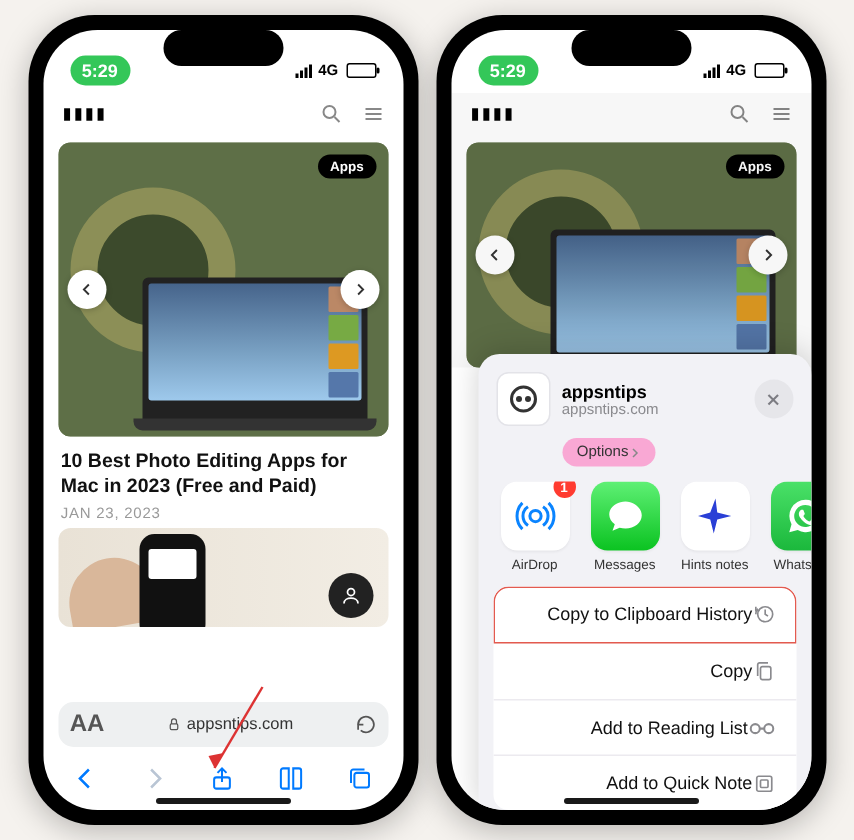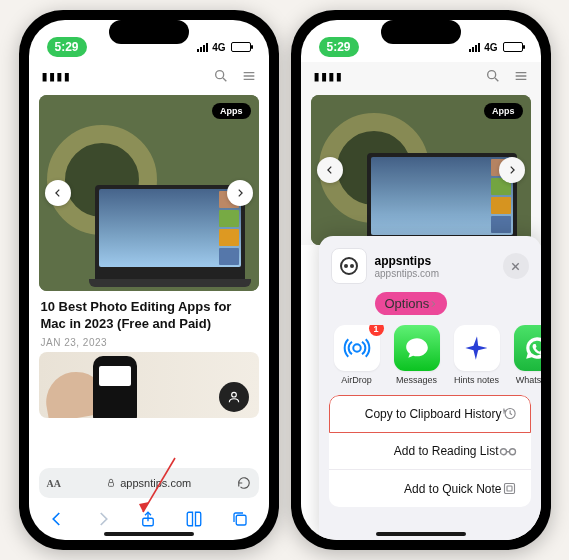--- a/index.html
+++ b/index.html
@@ -218,21 +218,21 @@
     height: 30px;
     background: #eef0f1;
     border-radius: 10px;
     display: flex;
     align-items: center;
     padding: 0 8px;
     font-size: 11px;
     color: #555;
     gap: 6px;
   }
-  .url-bar .aa { font-size: 10px; font-weight: 600; color: #555; font-family: Liberation Serif, serif; }
+  .url-bar .aa { font-size: 16px; font-weight: 600; color: #555; }
   .url-text { flex:1; text-align:center; display:flex; align-items:center; justify-content:center; gap:4px; color:#333; }
   .url-bar .reload { color:#555; }
 
   .bottom-toolbar {
     height: 38px;
     display: flex;
     align-items: center;
     justify-content: space-around;
     padding: 0 6px 4px;
     position: relative;
@@ -279,24 +279,24 @@
   .share-title-block { flex:1; }
   .share-title { font-size:12px; font-weight:600; }
   .share-sub { font-size:10px; color:#8a8a8e; }
   .share-close {
     width:26px;height:26px;background:#e6e6ea;border-radius:50%;
     display:flex;align-items:center;justify-content:center;color:#7c7c82;font-size:13px;
   }
   .share-options-btn {
     margin: 0 12px 10px 56px;
     align-self: flex-start;
-    background:#ec4899;
+    background:#f9a8d4;
     border-radius: 14px;
     padding: 4px 10px;
-    font-size:13px;
+    font-size:10px;
     color:#333;
     display:flex;align-items:center;gap:0;
   }
 
   .share-apps {
     display:flex;
     gap: 8px;
     padding: 0 12px 10px;
     overflow:hidden;
   }
@@ -618,20 +618,29 @@
           <span class="trailing icon">
             <svg width="15" height="15" viewBox="0 0 24 24" fill="none" stroke="#8a8a8e" stroke-width="1.8">
                 <circle cx="13" cy="12" r="8"></circle>
                 <polyline points="13 7 13 12 16 14"></polyline>
                 <path d="M3 12a10 10 0 0 1 2-6"></path>
                 <polyline points="3 4 3 8 7 8"></polyline>
               </svg>
           </span>
         </div>
         <div class="share-action">
+          <span>Copy</span>
+          <span class="trailing icon">
+            <svg width="15" height="15" viewBox="0 0 24 24" fill="none" stroke="#8a8a8e" stroke-width="1.8">
+                <rect x="8" y="7" width="11" height="14" rx="2"></rect>
+                <path d="M5 17V5a2 2 0 0 1 2-2h9"></path>
+              </svg>
+          </span>
+        </div>
+        <div class="share-action">
           <span>Add to Reading List</span>
           <span class="trailing icon">
             <svg width="18" height="12" viewBox="0 0 24 14" fill="none" stroke="#8a8a8e" stroke-width="1.8">
                 <circle cx="6" cy="8" r="4"></circle>
                 <circle cx="18" cy="8" r="4"></circle>
                 <path d="M10 8h4"></path>
               </svg>
           </span>
         </div>
         <div class="share-action">

